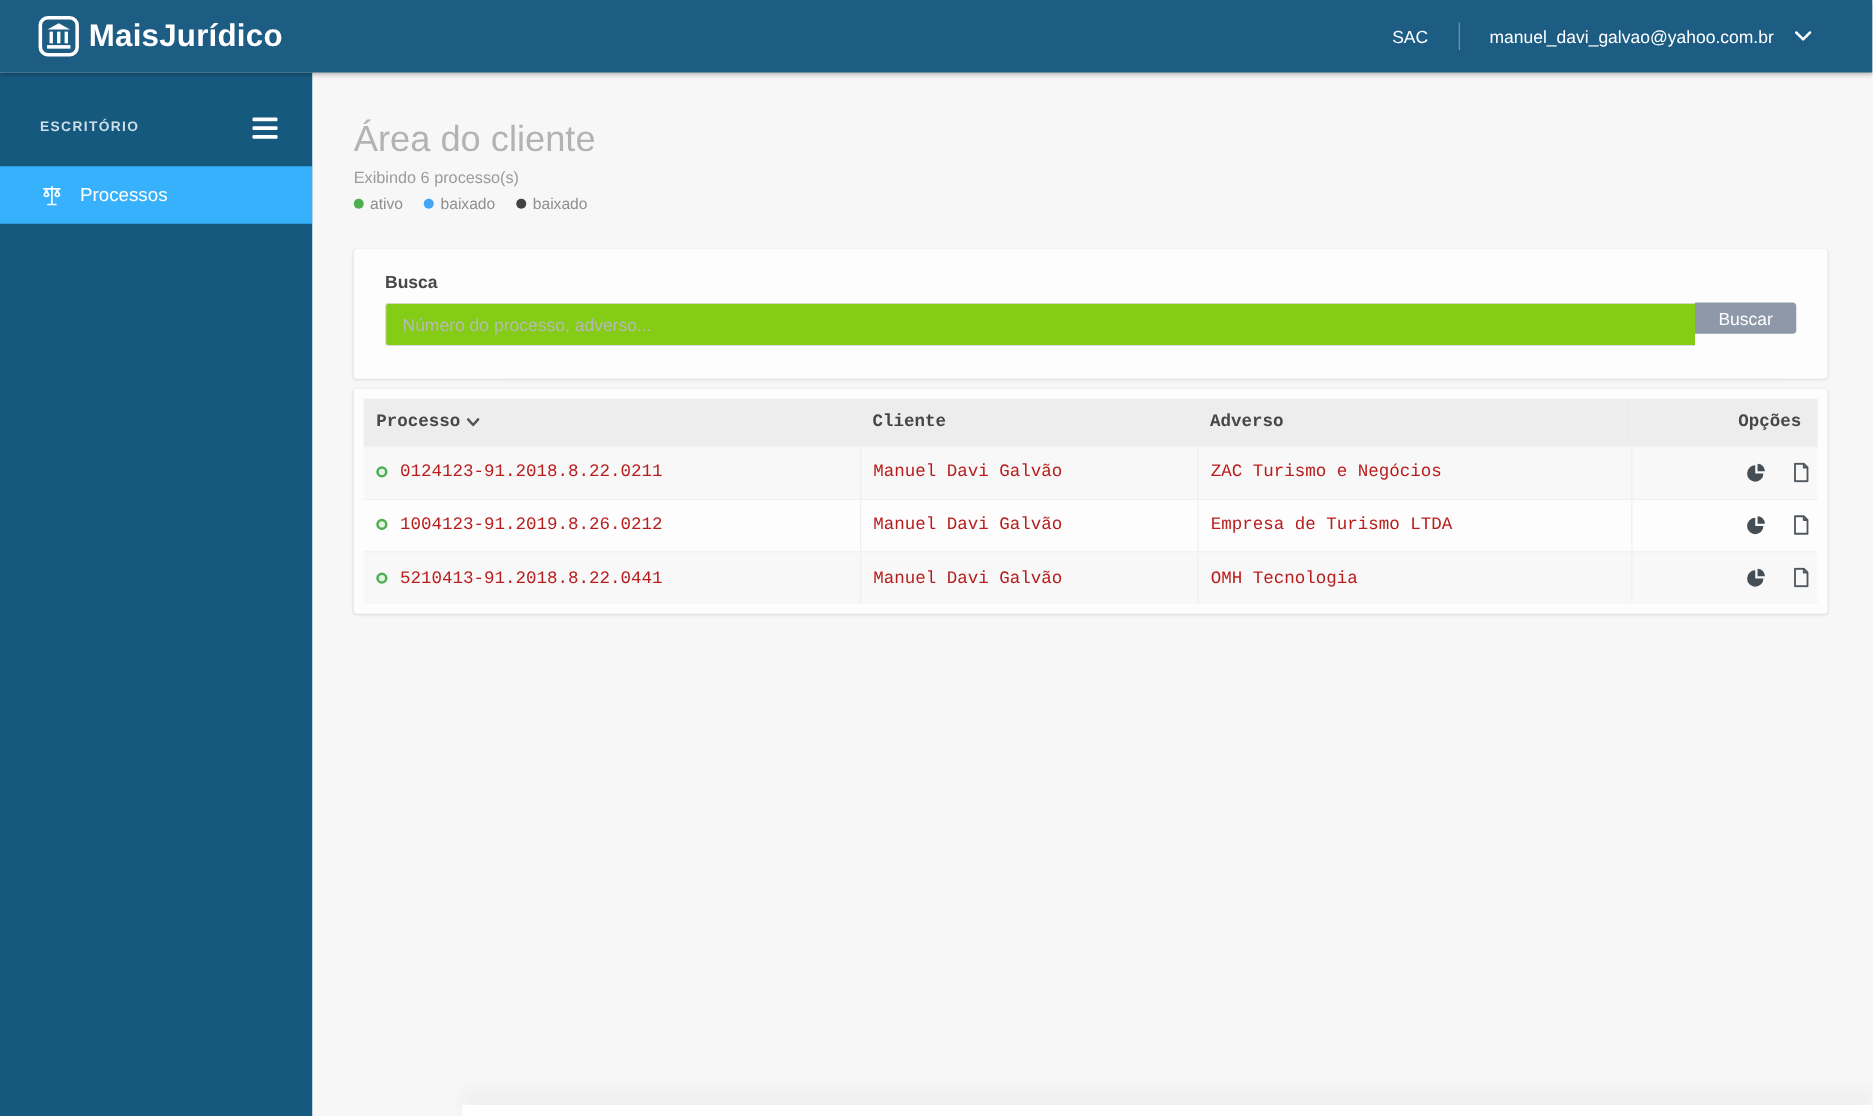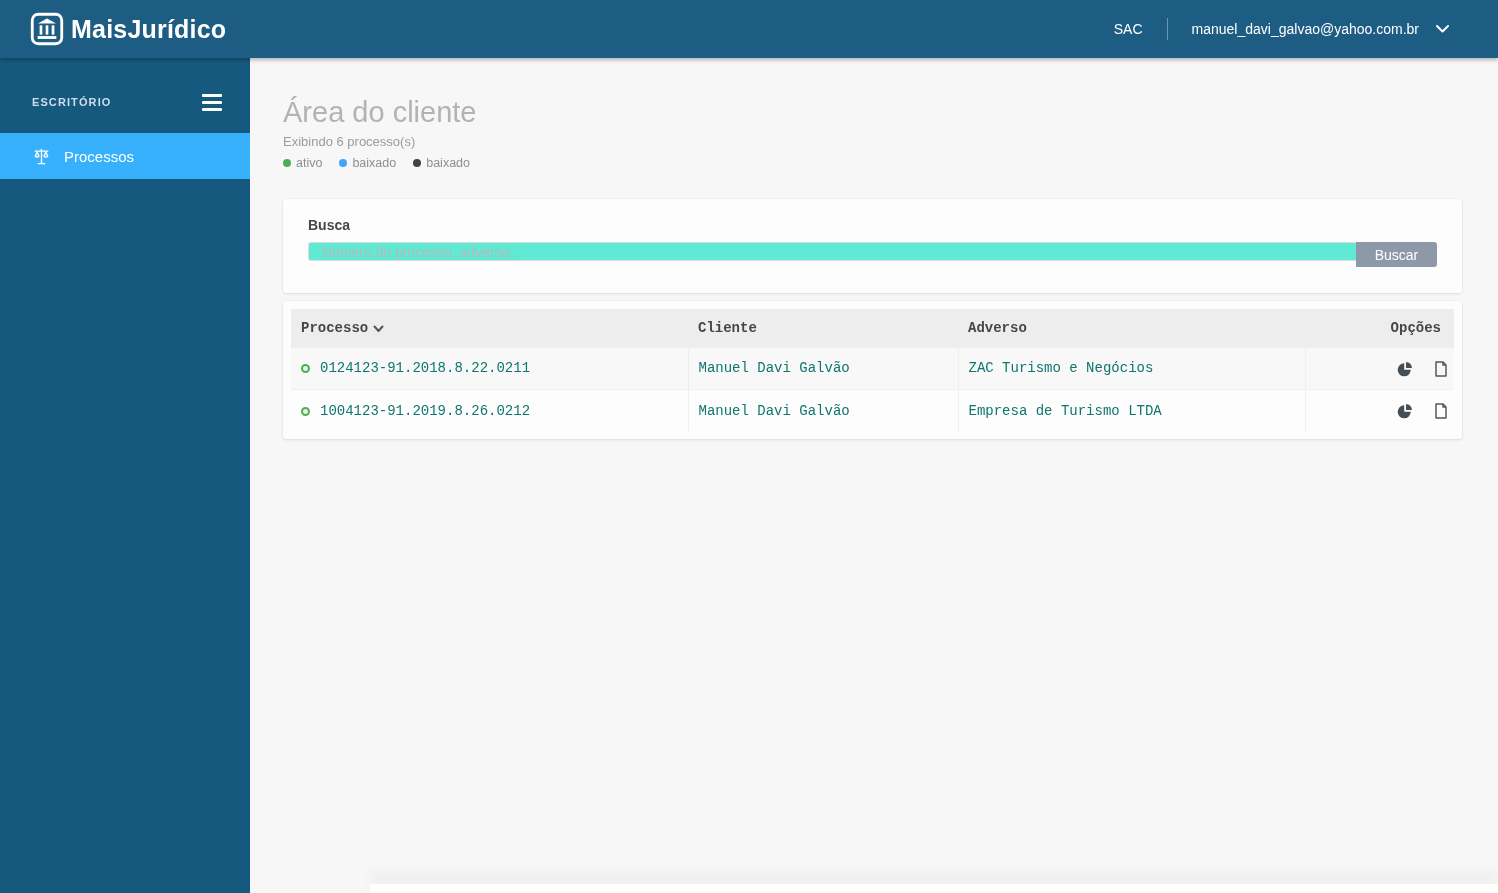--- a/index.html
+++ b/index.html
@@ -57,40 +57,40 @@
   .legend-dot { width:8px; height:8px; border-radius:50%; display:inline-block; }
 
   .card {
     background:#fdfdfd; border-radius:3px;
     box-shadow:0 1px 3px rgba(0,0,0,.09), 0 0 0 1px rgba(0,0,0,.02);
   }
   .search-card { margin-top:29px; padding:18px 25px 26px 25px; }
   .search-label { font-size:14px; font-weight:bold; color:#474747; display:block; }
   .input-group { display:flex; margin-top:9px; }
   .search-input {
-    flex:1 1 auto; height:19px; border:1px solid #dcdcdc; border-right:none;
+    flex:1 1 auto; height:35px; border:1px solid #dcdcdc; border-right:none;
     border-radius:3px 0 0 3px; padding:0 13px; font-size:14px; color:#444;
-    background:#5eead4; outline:none; font-family:inherit;
+    background:#84cc16; outline:none; font-family:inherit;
   }
   .search-input::placeholder { color:#b8b8b8; }
   .search-btn {
     flex:0 0 81px; height:25px; border:none; border-radius:0 3px 3px 0;
     background:#8d99a8; color:#fff; font-size:14px; cursor:pointer; font-family:inherit;
   }
 
   .table-card { margin-top:8px; padding:8px;font-family:Liberation Mono, monospace; }
   table { width:100%; border-collapse:collapse; table-layout:fixed; font-size:14px; }
   col.c-proc { width:397px; } col.c-cli { width:270px; } col.c-adv { width:347px; } col.c-opc { width:auto; }
   thead th {
     background:#ededed; height:38px; text-align:left; padding:0 10px;
     font-weight:bold; color:#474747; font-size:14px;
   }
   thead th.right { text-align:right; padding-right:13px; }
   .sort-chev { margin-left:5px; vertical-align:-1px; }
-  tbody td { height:42px; padding:0 10px; color:#0f766e; }
+  tbody td { height:42px; padding:0 10px; color:#b91c1c; }
   tbody tr { border-top:1px solid #f0f0f0; }
   tbody tr:nth-child(odd) { background:#f8f8f8; }
   tbody tr:nth-child(even) { background:#fdfdfd; }
   tbody td + td { border-left:1px solid #efefef; }
   .status-dot {
     display:inline-block; width:9px; height:9px; border-radius:50%;
     border:2px solid #4caf50; background:#e7f2e7; margin-right:10px; vertical-align:-1px;
   }
   td.opcoes { text-align:right; padding-right:6px; white-space:nowrap; }
   .opt-btn { display:inline-block; cursor:pointer; margin-left:13px; vertical-align:middle; }
@@ -233,20 +233,37 @@
                 <span class="opt-btn"><svg width="16" height="16" viewBox="0 0 24 24">
                       <path d="M10.8 13.2 V3.4 A9.8 9.8 0 1 0 20.6 13.2 Z" fill="#454d55"></path>
                       <path d="M13.6 10.4 V1.6 A8.8 8.8 0 0 1 22.4 10.4 Z" fill="#454d55"></path>
                     </svg></span>
                 <span class="opt-btn"><svg width="14" height="16" viewBox="0 0 20 24">
                       <path d="M2.5 1.5 H13 L17.5 6 V22.5 H2.5 Z" fill="none" stroke="#51575e" stroke-width="2.2" stroke-linejoin="round"></path>
                       <path d="M13 1.5 V6 H17.5" fill="none" stroke="#51575e" stroke-width="2.2" stroke-linejoin="round"></path>
                     </svg></span>
               </td>
             </tr>
+            <tr>
+              <td>
+                <span class="status-dot" style="border-color: rgb(76, 175, 80);"></span><span>5210413-91.2018.8.22.0441</span>
+              </td>
+              <td>Manuel Davi Galvão</td>
+              <td>OMH Tecnologia</td>
+              <td class="opcoes">
+                <span class="opt-btn"><svg width="16" height="16" viewBox="0 0 24 24">
+                      <path d="M10.8 13.2 V3.4 A9.8 9.8 0 1 0 20.6 13.2 Z" fill="#454d55"></path>
+                      <path d="M13.6 10.4 V1.6 A8.8 8.8 0 0 1 22.4 10.4 Z" fill="#454d55"></path>
+                    </svg></span>
+                <span class="opt-btn"><svg width="14" height="16" viewBox="0 0 20 24">
+                      <path d="M2.5 1.5 H13 L17.5 6 V22.5 H2.5 Z" fill="none" stroke="#51575e" stroke-width="2.2" stroke-linejoin="round"></path>
+                      <path d="M13 1.5 V6 H17.5" fill="none" stroke="#51575e" stroke-width="2.2" stroke-linejoin="round"></path>
+                    </svg></span>
+              </td>
+            </tr>
           </tbody>
         </table>
       </section>
 
       <div class="bottom-fade"></div>
     </main>
   </div>
 </div>
 
 </body></html>

